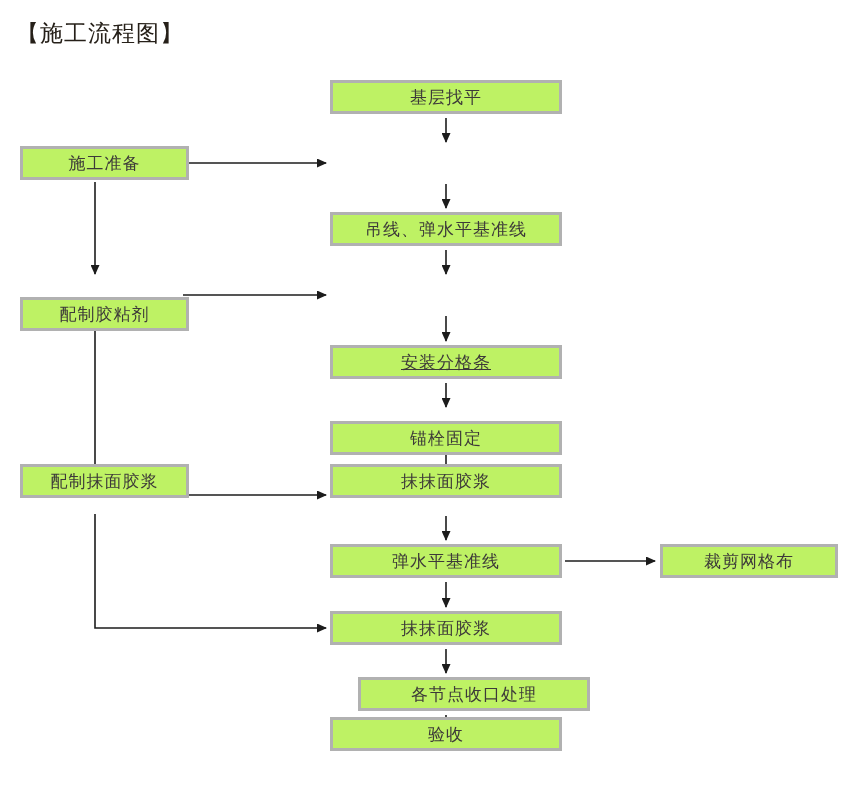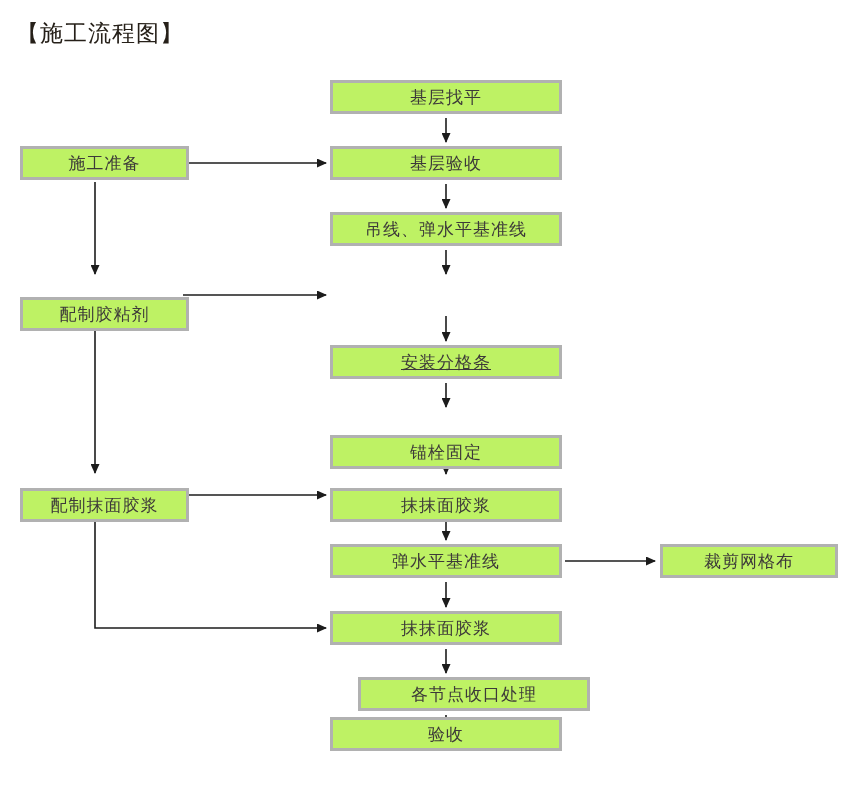--- a/index.html
+++ b/index.html
@@ -48,22 +48,22 @@
   .box.main  { left: 330px; width: 232px; }
   .box.side-left  { left: 12px;  width: 169px; margin-left: 8px; }
   .box.side-right { left: 660px; width: 178px; }
 
   
   .r1  { top: 80px; }
   .r2  { top: 146px; }
   .r3  { top: 212px; }
   .r4  { top: 278px; }
   .r5  { top: 345px; text-decoration: underline; }
-  .r6  { top: 435px; }
-  .r7  { top: 488px; }
+  .r6  { top: 421px; }
+  .r7  { top: 464px; }
   .r8  { top: 544px; }
   .r9  { top: 611px; }
   .r10 { top: 677px; margin-left: 28px; }
   .r11 { top: 717px; }
 </style>
 </head>
 <body>
 
 <div class="canvas">
 
@@ -95,21 +95,20 @@
       <line x1="95" y1="182" x2="95" y2="274" marker-end="url(#ah)"></line>
       <line x1="95" y1="314" x2="95" y2="473" marker-end="url(#ah)"></line>
 
       <path d="M95,514 L95,628 L326,628" marker-end="url(#ah)"></path>
 
       <line x1="565" y1="561" x2="655" y2="561" marker-end="url(#ah)"></line>
     </g>
   </svg>
 
   <div class="box main r1">基层找平</div>
-  <div class="box main r2">基层验收</div>
   <div class="box main r3">吊线、弹水平基准线</div>
   <div class="box main r5">安装分格条</div>
   <div class="box main r6">锚栓固定</div>
   <div class="box main r7">抹抹面胶浆</div>
   <div class="box main r8">弹水平基准线</div>
   <div class="box main r9">抹抹面胶浆</div>
   <div class="box main r10">各节点收口处理</div>
   <div class="box main r11">验收</div>
 
   <div class="box side-left r2">施工准备</div>

